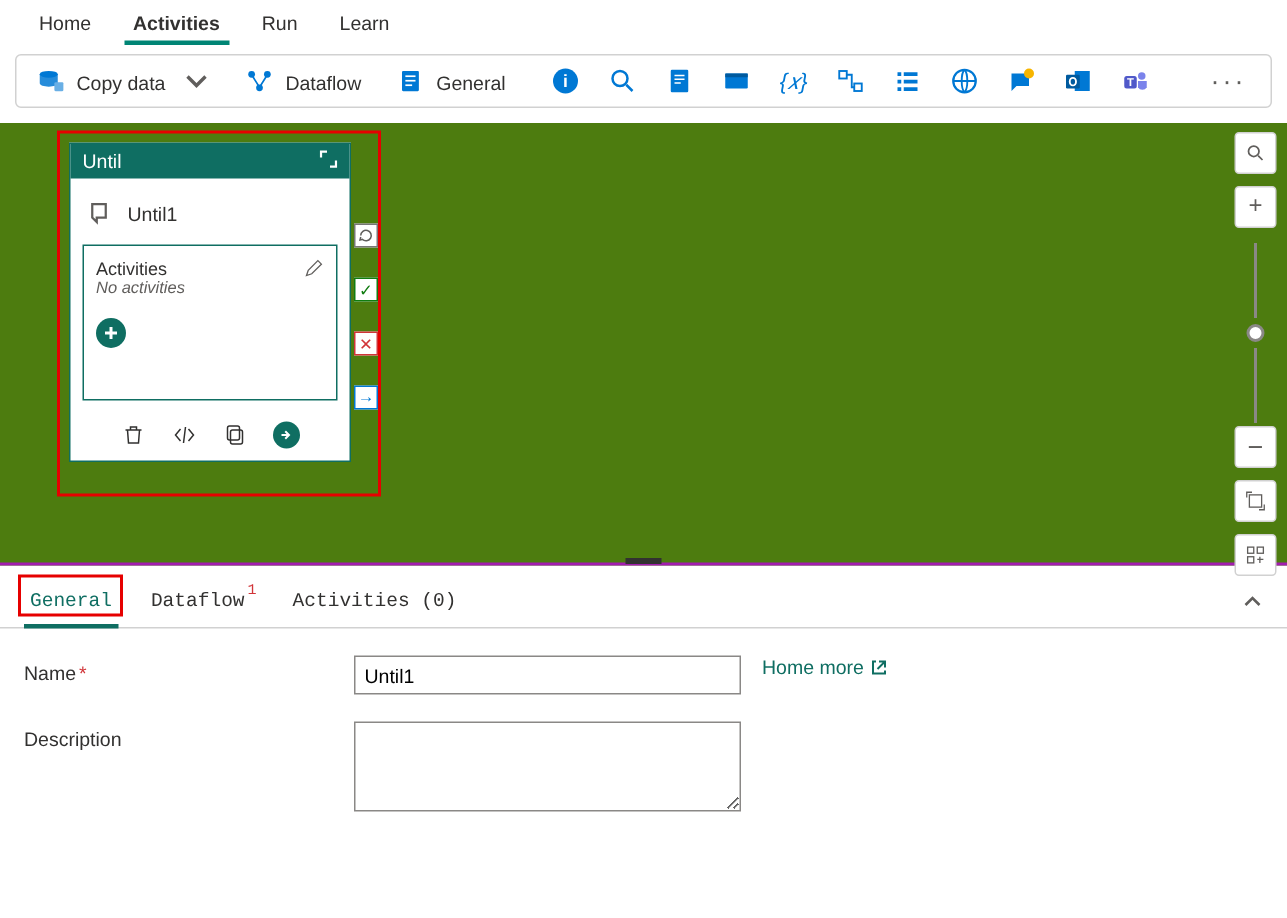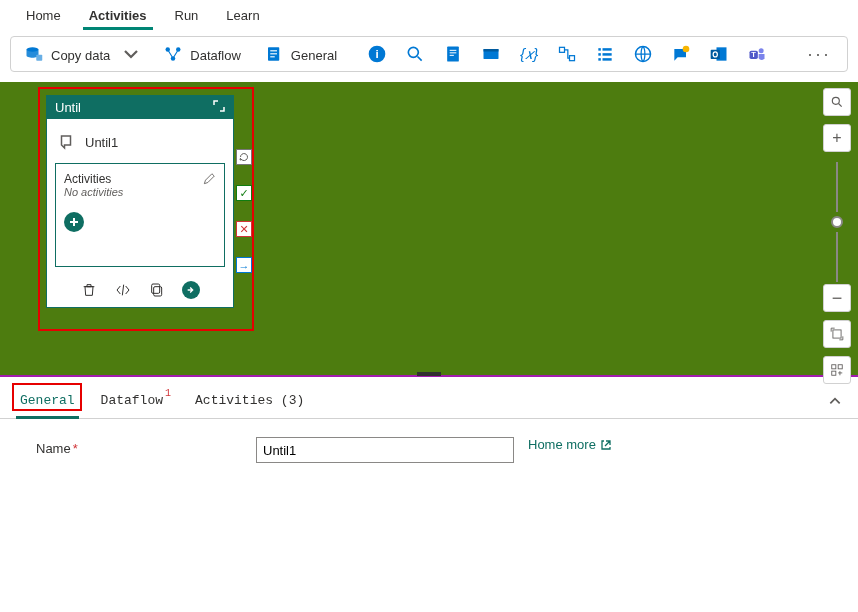--- a/index.html
+++ b/index.html
@@ -59,21 +59,21 @@
   
   .props-tabs { display:flex; align-items:center; gap:18px; padding:10px 16px 0; border-bottom:1px solid #d1d1d1; position:relative;font-family:Liberation Mono, monospace;}
   .ptab { padding:6px 4px 10px; cursor:pointer; position:relative;}
   .ptab.active { color:#0f6e62;}
   .ptab.active::after{content:"";position:absolute;left:0;right:0;bottom:-1px;height:3px;background:#0f6e62;}
   .ptab-callout{ position:absolute; left:12px; top:6px; width:70px; height:28px; border:2px solid #e60000;}
   .badge { color:#d13438; font-size:10px; position:relative; top:-8px; left:2px;}
   .collapse-caret { margin-left:auto; cursor:pointer; color:#605e5c;}
 
   .form { padding: 18px 16px 40px; }
-  .form-row { display:flex; align-items:flex-start; margin-bottom:18px;margin-left:20px;}
+  .form-row { display:flex; align-items:flex-start; margin-bottom:18px;}
   .form-label { width:220px; padding-top:4px;}
   .req { color:#d13438; margin-left:2px;}
   .form-input { width:258px; height:26px; border:1px solid #8a8886; padding:2px 6px; font-family:inherit; font-size:13px;}
   .form-textarea { width:258px; height:60px; border:1px solid #8a8886; padding:4px 6px; font-family:inherit; font-size:13px; resize:both;}
   .learn-more { margin-left:14px; color:#0f6e62; cursor:pointer; display:inline-flex; align-items:center; gap:4px;}
 </style>
 </head>
 <body>
 
 <div class="topnav">
@@ -302,32 +302,36 @@
         </svg>
       </div>
   </div>
   <div class="drag-note"></div>
 </div>
 
 <div class="props-tabs">
   <div class="ptab-callout"></div>
   <div class="ptab active">General</div>
   <div class="ptab"><span>Dataflow</span><span class="badge">1</span></div>
-  <div class="ptab">Activities (3)</div>
+  <div class="ptab">Activities (0)</div>
   <span class="collapse-caret">
     <svg width="14" height="14" viewBox="0 0 12 12">
         <path d="M2 8l4-4 4 4" stroke="#605e5c" stroke-width="1.5" fill="none"></path>
       </svg>
   </span>
 </div>
 
 <div class="form">
   <div class="form-row">
     <div class="form-label"><span>Name</span><span class="req">*</span></div>
     <input class="form-input" value="Until1" style="">
     <span class="learn-more">
       <span>Home more</span>
       <svg width="12" height="12" viewBox="0 0 12 12">
           <path d="M4 2H2v8h8V8M6 2h4v4M10 2L5 7" stroke="#0f6e62" stroke-width="1.3" fill="none"></path>
         </svg>
     </span>
   </div>
+  <div class="form-row">
+    <div class="form-label">Description</div>
+    <textarea class="form-textarea" style=""></textarea>
+  </div>
 </div>
 
 </body></html>

